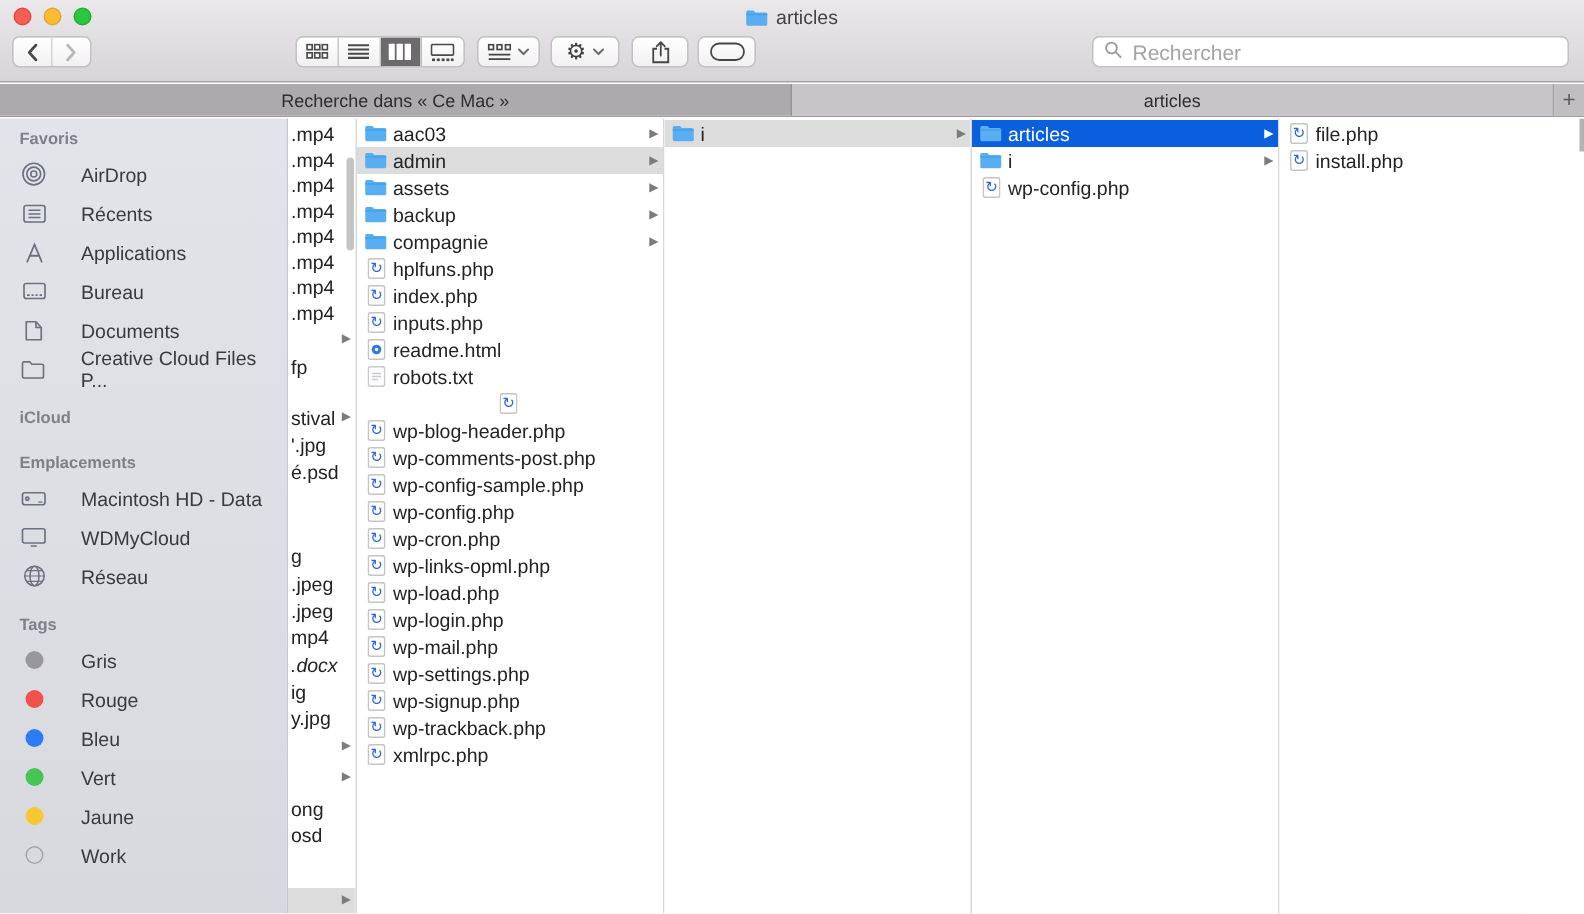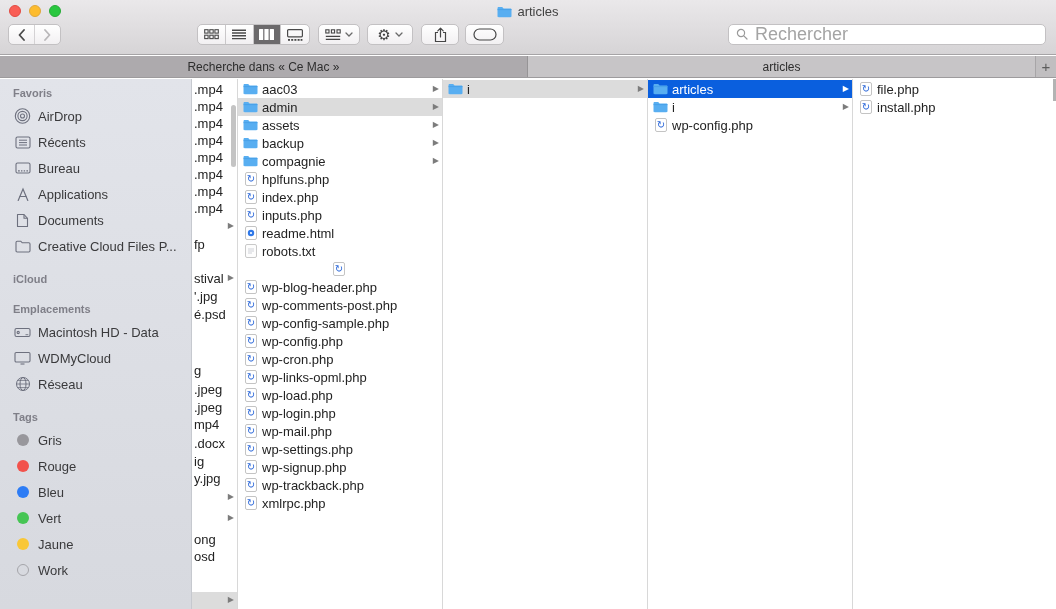--- a/index.html
+++ b/index.html
@@ -31,41 +31,41 @@
   .view-seg.sel{background:#6c6a6c;color:#fff;}
   .btn-group{left:318px;width:42px;gap:4px;}
   .btn-action{left:367px;width:46px;gap:4px;}
   .btn-share{left:421px;width:38px;}
   .btn-tag{left:465px;width:39px;}
   .chev{display:flex;color:#6a6a6a;}
   .gear-glyph{font-size:15px;line-height:1;color:#424242;}
   .search{position:absolute;top:24px;right:10px;width:318px;height:21px;background:#fff;
     border:1px solid #c3c1c3;border-radius:5px;display:flex;align-items:center;
     padding:0 7px;gap:5px;}
-  .search input{border:none;outline:none;background:transparent;flex:1;font-size:18px;
+  .search input{border:none;outline:none;background:transparent;flex:1;font-size:14px;
     color:#4c1d95;font-family:"Liberation Sans",sans-serif;}
   .search input::placeholder{color:#a4a4a4;}
 
   
   .scopebar{position:absolute;left:0;top:56px;right:0;height:22px;display:flex;
     border-bottom:1px solid #9d9b9d;font-size:12px;color:#2d2d2d;}
   .scope-left{width:528px;background:#adaaad;border-right:1px solid #969496;
     display:flex;align-items:center;justify-content:center;}
   .scope-right{flex:1;background:#c7c5c7;display:flex;align-items:center;justify-content:center;}
   .scope-plus{width:21px;background:#c0bec0;border-left:1px solid #a7a5a7;display:flex;
     align-items:center;justify-content:center;font-size:15px;color:#5c5c5c;}
 
   
   .body{position:absolute;left:0;top:79px;right:0;bottom:0;display:flex;background:#fff;}
   .sidebar{width:192px;background:linear-gradient(#e2e4ea,#d7d9df);
     border-right:1px solid #c6c9cf;padding-top:4px;overflow:hidden;}
   .side-head{height:20px;display:flex;align-items:center;padding-left:13px;
     font-size:11px;font-weight:bold;color:#7f7f88;}
   .side-head.mt{margin-top:10px;}
-  .side-item{height:26px;display:flex;align-items:center;padding-left:13px;gap:6px;
+  .side-item{height:26px;display:flex;align-items:center;padding-left:13px;gap:22px;
     font-size:13px;color:#3a3a3c;}
   .side-item .ic-box{width:19px;display:flex;align-items:center;justify-content:center;color:#6d707e;}
   .tag-dot{width:12px;height:12px;border-radius:50%;display:block;}
 
   .col{position:relative;height:100%;border-right:1px solid #d8d8d8;background:#fff;
     overflow:hidden;padding-top:1px;}
   .col1{width:46px;padding-top:0;}
   .col2,.col3,.col4{width:205px;}
   .col5{flex:1;border-right:none;}
   .row{height:18px;display:flex;align-items:center;padding:0 3px 0 5px;font-size:13px;color:#232323;justify-content:center;}
@@ -235,35 +235,35 @@
           <span class="ic-box" style="display: flex; align-items: center; justify-content: center;">
             <svg width="16" height="15" viewBox="0 0 16 15" fill="none" stroke="currentColor" stroke-width="1.1">
               <rect x="1" y="2" width="14" height="11" rx="1.5"></rect>
               <path d="M4 5.2 h8 M4 7.6 h8 M4 10 h8" stroke-width="1"></path>
             </svg>
           </span>
           <span class="side-lbl">Récents</span>
         </div>
         <div class="side-item">
           <span class="ic-box" style="display: flex; align-items: center; justify-content: center;">
+            <svg width="16" height="15" viewBox="0 0 16 15" fill="none" stroke="currentColor" stroke-width="1.2" stroke-linecap="round">
+              <path d="M3.2 13.5 L8 2 L12.8 13.5"></path>
+              <path d="M5 9.5 L11 9.5"></path>
+            </svg>
+          </span>
+          <span class="side-lbl">Applications</span>
+        </div>
+        <div class="side-item">
+          <span class="ic-box" style="display: flex; align-items: center; justify-content: center;">
             <svg width="16" height="14" viewBox="0 0 16 14" fill="none" stroke="currentColor" stroke-width="1.1">
               <rect x="1" y="2" width="14" height="10" rx="1.5"></rect>
               <path d="M3 9.8 h1.8 M6 9.8 h1.4 M8.7 9.8 h1.4 M11.4 9.8 h1.6" stroke-width="1.2"></path>
             </svg>
           </span>
           <span class="side-lbl">Bureau</span>
-        </div>
-        <div class="side-item">
-          <span class="ic-box" style="display: flex; align-items: center; justify-content: center;">
-            <svg width="16" height="15" viewBox="0 0 16 15" fill="none" stroke="currentColor" stroke-width="1.2" stroke-linecap="round">
-              <path d="M3.2 13.5 L8 2 L12.8 13.5"></path>
-              <path d="M5 9.5 L11 9.5"></path>
-            </svg>
-          </span>
-          <span class="side-lbl">Applications</span>
         </div>
         <div class="side-item">
           <span class="ic-box" style="display: flex; align-items: center; justify-content: center;">
             <svg width="13" height="15" viewBox="0 0 13 15" fill="none" stroke="currentColor" stroke-width="1.1" stroke-linejoin="round">
               <path d="M1.5 1.5 h6.5 l3.5 3.8 v8.2 h-10 z"></path>
               <path d="M8 1.5 v3.8 h3.5"></path>
             </svg>
           </span>
           <span class="side-lbl">Documents</span>
         </div>
@@ -391,21 +391,21 @@
         </div>
         <div class="fragrow" style="top: 302px;">
           <span class="ftext">.jpeg</span>
         </div>
         <div class="fragrow" style="top: 320px;">
           <span class="ftext">.jpeg</span>
         </div>
         <div class="fragrow" style="top: 337px;">
           <span class="ftext">mp4</span>
         </div>
-        <div class="fragrow" style="top: 356px;">
+        <div class="fragrow" style="top: 356px; font-style: italic;">
           <span class="ftext">.docx</span>
         </div>
         <div class="fragrow" style="top: 374px;">
           <span class="ftext">ig</span>
         </div>
         <div class="fragrow" style="top: 391px;">
           <span class="ftext">y.jpg</span>
         </div>
         <div class="fragrow" style="top: 410px;">
           <span class="arr">▶</span>

